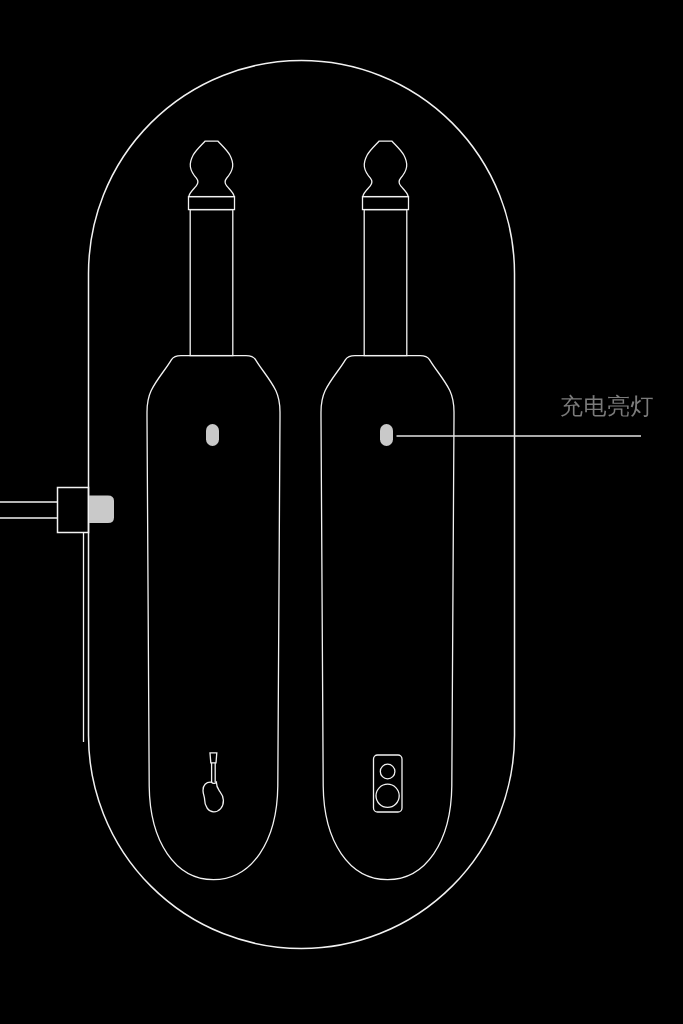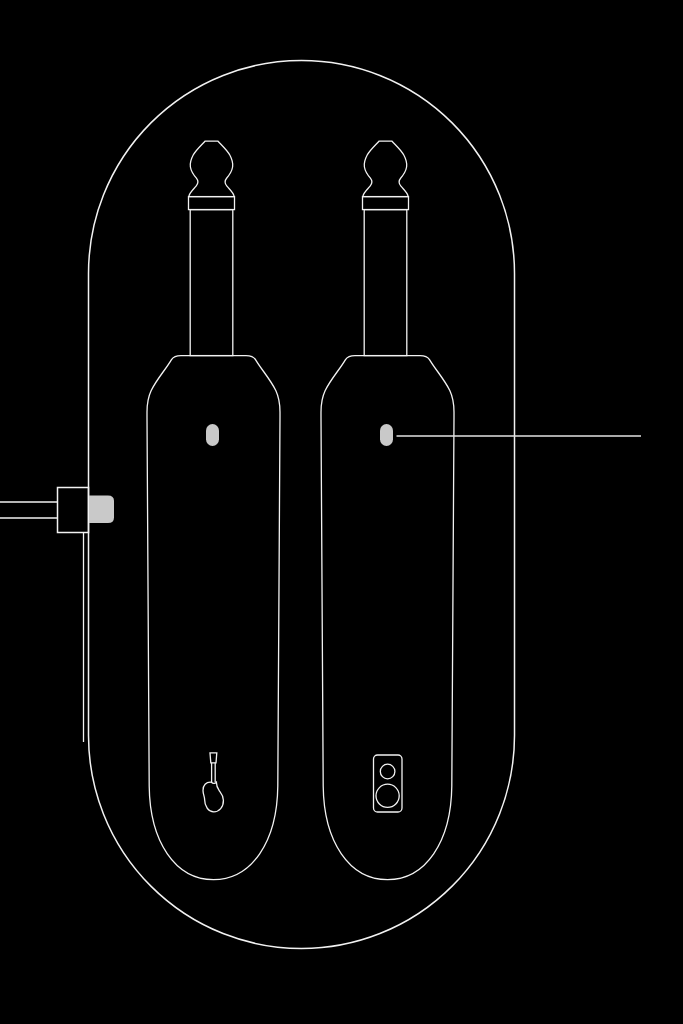--- a/index.html
+++ b/index.html
@@ -112,13 +112,14 @@
 
     <g class="outline-thin" stroke-width="1.3">
       <rect x="373.5" y="755" width="28.5" height="57" rx="4"></rect>
       <circle cx="387.6" cy="771.5" r="7.3"></circle>
       <circle cx="387.6" cy="795.8" r="11.6"></circle>
     </g>
 
     <line x1="396.5" y1="436" x2="641" y2="436" stroke="#e2e2e2" stroke-width="1.3"></line>
   </svg>
 
+  <div class="charging-label">充电亮灯</div>
 </div>
 
 </body></html>

